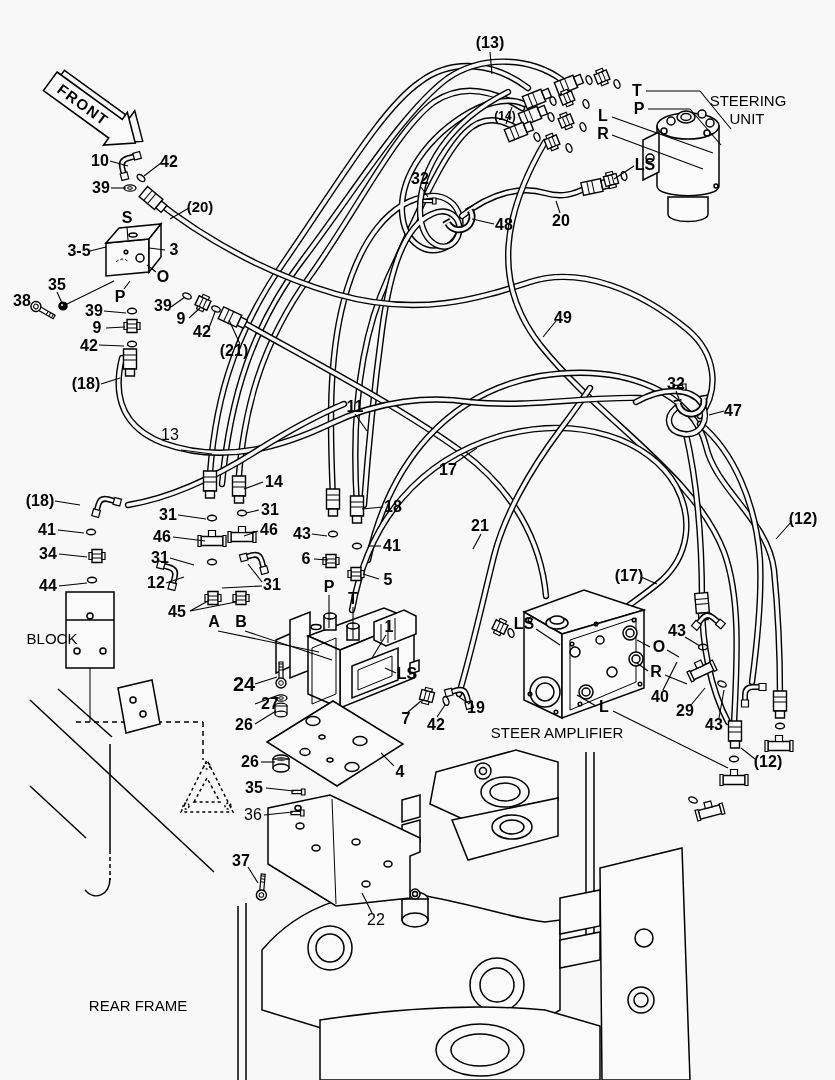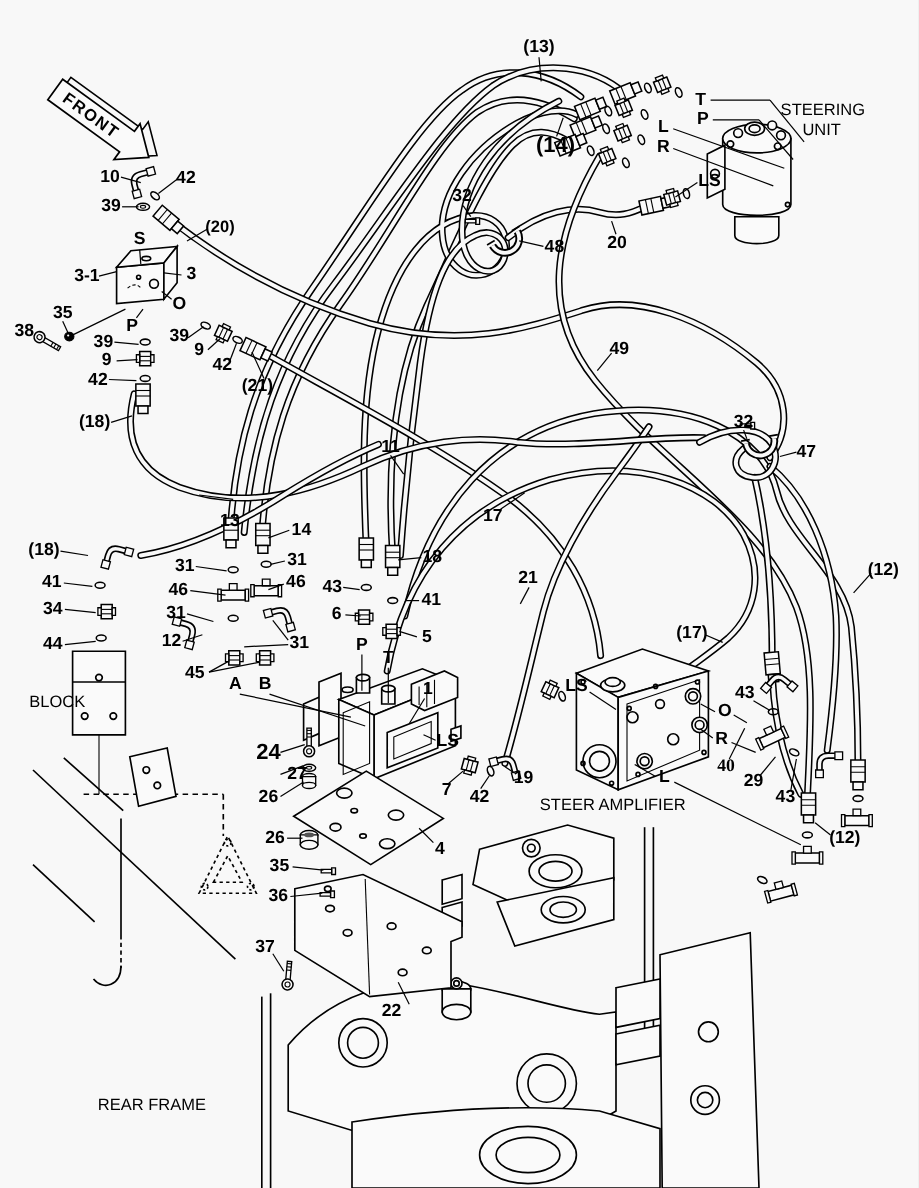--- a/index.html
+++ b/index.html
@@ -714,54 +714,54 @@
         <line x1="596" y1="706" x2="577" y2="695" stroke="#000000" stroke-width="1.1"></line>
         <line x1="613" y1="711" x2="728" y2="768" stroke="#000000" stroke-width="1.1"></line>
       </g>
     </svg>
   <div id="labels">
       <div class="lab" style="left: 100px; top: 161px; font-size: 16px; font-weight: 700;">10</div>
       <div class="lab" style="left: 169px; top: 162px; font-size: 16px; font-weight: 700;">42</div>
       <div class="lab" style="left: 101px; top: 188px; font-size: 16px; font-weight: 700;">39</div>
       <div class="lab" style="left: 127px; top: 218px; font-size: 16px; font-weight: 700;">S</div>
       <div class="lab" style="left: 200px; top: 206px; font-size: 15px; font-weight: 700;">(20)</div>
-      <div class="lab" style="left: 79px; top: 251px; font-size: 16px; font-weight: 700;">3-1</div>
+      <div class="lab" style="left: 79px; top: 251px; font-size: 16px; font-weight: 700;">3-5</div>
       <div class="lab" style="left: 174px; top: 250px; font-size: 16px; font-weight: 700;">3</div>
       <div class="lab" style="left: 163px; top: 277px; font-size: 16px; font-weight: 700;">O</div>
       <div class="lab" style="left: 57px; top: 285px; font-size: 16px; font-weight: 700;">35</div>
       <div class="lab" style="left: 22px; top: 301px; font-size: 16px; font-weight: 700;">38</div>
       <div class="lab" style="left: 120px; top: 297px; font-size: 16px; font-weight: 700;">P</div>
       <div class="lab" style="left: 94px; top: 311px; font-size: 16px; font-weight: 700;">39</div>
       <div class="lab" style="left: 97px; top: 328px; font-size: 16px; font-weight: 700;">9</div>
       <div class="lab" style="left: 89px; top: 346px; font-size: 16px; font-weight: 700;">42</div>
       <div class="lab" style="left: 163px; top: 306px; font-size: 16px; font-weight: 700;">39</div>
       <div class="lab" style="left: 181px; top: 319px; font-size: 16px; font-weight: 700;">9</div>
       <div class="lab" style="left: 202px; top: 332px; font-size: 16px; font-weight: 700;">42</div>
       <div class="lab" style="left: 234px; top: 351px; font-size: 16px; font-weight: 700;">(21)</div>
       <div class="lab" style="left: 86px; top: 384px; font-size: 16px; font-weight: 700;">(18)</div>
       <div class="lab" style="left: 490px; top: 43px; font-size: 16px; font-weight: 700;">(13)</div>
-      <div class="lab" style="left: 505px; top: 132px; font-size: 20px; font-weight: 700;">(14)</div>
+      <div class="lab" style="left: 505px; top: 116px; font-size: 12px; font-weight: 700;">(14)</div>
       <div class="lab" style="left: 637px; top: 91px; font-size: 16px; font-weight: 700;">T</div>
       <div class="lab" style="left: 639px; top: 109px; font-size: 16px; font-weight: 700;">P</div>
       <div class="lab" style="left: 603px; top: 116px; font-size: 16px; font-weight: 700;">L</div>
       <div class="lab" style="left: 603px; top: 134px; font-size: 16px; font-weight: 700;">R</div>
       <div class="lab" style="left: 645px; top: 165px; font-size: 16px; font-weight: 700;">LS</div>
       <div class="lab" style="left: 748px; top: 100px; font-size: 15px; font-weight: 400;">STEERING</div>
       <div class="lab" style="left: 747px; top: 118px; font-size: 15px; font-weight: 400;">UNIT</div>
       <div class="lab" style="left: 420px; top: 179px; font-size: 16px; font-weight: 700;">32</div>
       <div class="lab" style="left: 504px; top: 225px; font-size: 16px; font-weight: 700;">48</div>
       <div class="lab" style="left: 561px; top: 221px; font-size: 16px; font-weight: 700;">20</div>
       <div class="lab" style="left: 563px; top: 318px; font-size: 16px; font-weight: 700;">49</div>
       <div class="lab" style="left: 355px; top: 407px; font-size: 16px; font-weight: 700;">11</div>
       <div class="lab" style="left: 448px; top: 470px; font-size: 16px; font-weight: 700;">17</div>
       <div class="lab" style="left: 676px; top: 384px; font-size: 16px; font-weight: 700;">32</div>
       <div class="lab" style="left: 733px; top: 411px; font-size: 16px; font-weight: 700;">47</div>
       <div class="lab" style="left: 803px; top: 519px; font-size: 16px; font-weight: 700;">(12)</div>
       <div class="lab" style="left: 629px; top: 576px; font-size: 16px; font-weight: 700;">(17)</div>
-      <div class="lab" style="left: 170px; top: 474px; font-size: 16px; font-weight: 700; margin-left: 39px;">13</div>
+      <div class="lab" style="left: 170px; top: 435px; font-size: 16px; font-weight: 400;">13</div>
       <div class="lab" style="left: 274px; top: 482px; font-size: 16px; font-weight: 700;">14</div>
       <div class="lab" style="left: 40px; top: 501px; font-size: 16px; font-weight: 700;">(18)</div>
       <div class="lab" style="left: 168px; top: 515px; font-size: 16px; font-weight: 700;">31</div>
       <div class="lab" style="left: 270px; top: 510px; font-size: 16px; font-weight: 700;">31</div>
       <div class="lab" style="left: 47px; top: 530px; font-size: 16px; font-weight: 700;">41</div>
       <div class="lab" style="left: 162px; top: 537px; font-size: 16px; font-weight: 700;">46</div>
       <div class="lab" style="left: 269px; top: 530px; font-size: 16px; font-weight: 700;">46</div>
       <div class="lab" style="left: 48px; top: 554px; font-size: 16px; font-weight: 700;">34</div>
       <div class="lab" style="left: 160px; top: 558px; font-size: 16px; font-weight: 700;">31</div>
       <div class="lab" style="left: 48px; top: 586px; font-size: 16px; font-weight: 700;">44</div>
@@ -783,28 +783,28 @@
       <div class="lab" style="left: 407px; top: 674px; font-size: 16px; font-weight: 700;">LS</div>
       <div class="lab" style="left: 524px; top: 624px; font-size: 16px; font-weight: 700;">LS</div>
       <div class="lab" style="left: 244px; top: 684px; font-size: 20px; font-weight: 700;">24</div>
       <div class="lab" style="left: 244px; top: 704px; font-size: 16px; font-weight: 700; margin-left: 26px;">27</div>
       <div class="lab" style="left: 244px; top: 725px; font-size: 16px; font-weight: 700;">26</div>
       <div class="lab" style="left: 406px; top: 719px; font-size: 16px; font-weight: 700;">7</div>
       <div class="lab" style="left: 436px; top: 725px; font-size: 16px; font-weight: 700;">42</div>
       <div class="lab" style="left: 250px; top: 762px; font-size: 16px; font-weight: 700;">26</div>
       <div class="lab" style="left: 400px; top: 772px; font-size: 16px; font-weight: 700;">4</div>
       <div class="lab" style="left: 254px; top: 788px; font-size: 16px; font-weight: 700;">35</div>
-      <div class="lab" style="left: 253px; top: 815px; font-size: 16px; font-weight: 700;">36</div>
+      <div class="lab" style="left: 253px; top: 815px; font-size: 16px; font-weight: 400;">36</div>
       <div class="lab" style="left: 241px; top: 861px; font-size: 16px; font-weight: 700;">37</div>
-      <div class="lab" style="left: 356px; top: 920px; font-size: 16px; font-weight: 700; text-align: center;">22</div>
+      <div class="lab" style="left: 376px; top: 920px; font-size: 16px; font-weight: 400; text-align: center;">22</div>
       <div class="lab" style="left: 476px; top: 708px; font-size: 16px; font-weight: 700;">19</div>
       <div class="lab" style="left: 557px; top: 732px; font-size: 15px; font-weight: 400;">STEER AMPLIFIER</div>
       <div class="lab" style="left: 677px; top: 631px; font-size: 16px; font-weight: 700;">43</div>
       <div class="lab" style="left: 659px; top: 647px; font-size: 16px; font-weight: 700;">O</div>
       <div class="lab" style="left: 656px; top: 672px; font-size: 16px; font-weight: 700;">R</div>
-      <div class="lab" style="left: 660px; top: 697px; font-size: 16px; font-weight: 700; font-family: Liberation Serif, serif;">40</div>
+      <div class="lab" style="left: 660px; top: 697px; font-size: 16px; font-weight: 700;">40</div>
       <div class="lab" style="left: 685px; top: 711px; font-size: 16px; font-weight: 700;">29</div>
       <div class="lab" style="left: 714px; top: 725px; font-size: 16px; font-weight: 700;">43</div>
       <div class="lab" style="left: 768px; top: 762px; font-size: 16px; font-weight: 700;">(12)</div>
       <div class="lab" style="left: 604px; top: 707px; font-size: 16px; font-weight: 700;">L</div>
       <div class="lab" style="left: 138px; top: 1005px; font-size: 15px; font-weight: 400;">REAR FRAME</div>
     </div>
 </div>
 
 </body></html>

